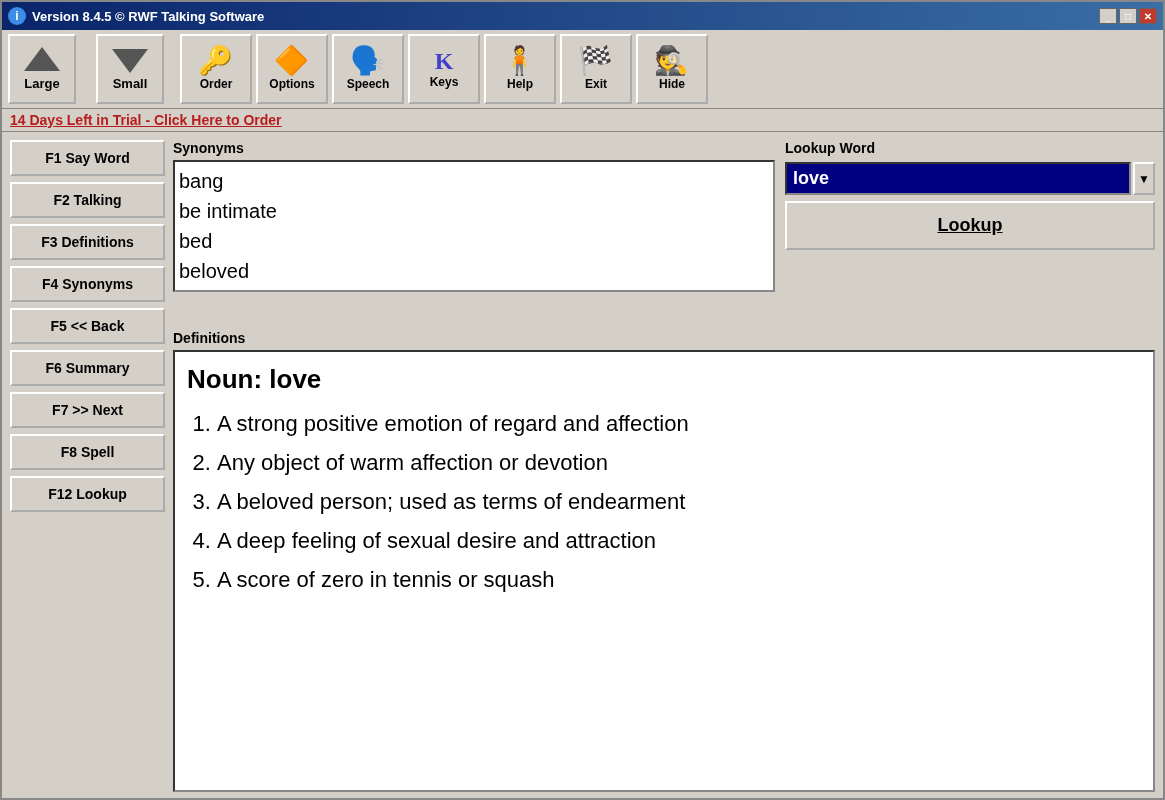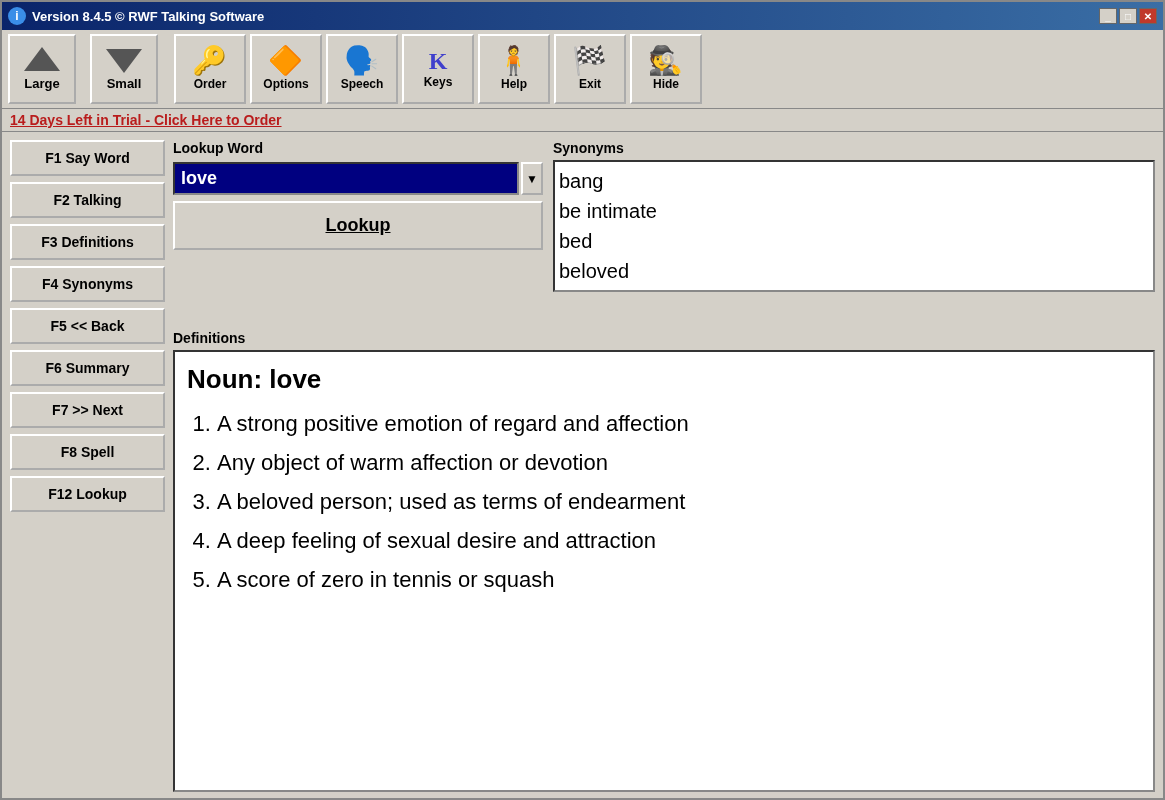--- a/index.html
+++ b/index.html
@@ -73,21 +73,21 @@
     }
     .toolbar-btn .icon-area {
       font-size: 28px;
       line-height: 1;
     }
     .toolbar-sep {
       width: 8px;
     }
     .large-small-group {
       display: flex;
-      gap: 14px;
+      gap: 20px;
     }
     .large-small-btn {
       display: flex;
       flex-direction: column;
       align-items: center;
       justify-content: center;
       width: 68px;
       height: 70px;
       background: #d4d0c8;
       border: 2px outset #fff;
@@ -347,37 +347,37 @@
       <button class="sidebar-btn">F5 &lt;&lt; Back</button>
       <button class="sidebar-btn">F6 Summary</button>
       <button class="sidebar-btn">F7 &gt;&gt; Next</button>
       <button class="sidebar-btn">F8 Spell</button>
       <button class="sidebar-btn">F12 Lookup</button>
     </div>
 
   <div id="content">
     <div id="top-section">
 
-      <div id="lookup-area">
-        <div id="lookup-label">Lookup Word</div>
-        <div id="lookup-input-row">
-          <input id="lookup-input" type="text" value="love" style="">
-          <div id="lookup-dropdown">▼</div>
-        </div>
-        <button id="lookup-button">Lookup</button>
-      </div>
-
       <div id="synonyms-area">
         <div id="synonyms-label">Synonyms</div>
         <div id="synonyms-list">
         <div>bang</div>
             <div>be intimate</div>
             <div>bed</div>
             <div>beloved</div>
           </div>
+      </div>
+
+      <div id="lookup-area">
+        <div id="lookup-label">Lookup Word</div>
+        <div id="lookup-input-row">
+          <input id="lookup-input" type="text" value="love" style="">
+          <div id="lookup-dropdown">▼</div>
+        </div>
+        <button id="lookup-button">Lookup</button>
       </div>
     </div>
 
     <div id="definitions-section">
       <div id="definitions-label">Definitions</div>
       <div id="definitions-box">
         <h2>Noun: love</h2>
         <ol>
         <li>A strong positive emotion of regard and affection</li>
             <li>Any object of warm affection or devotion</li>

